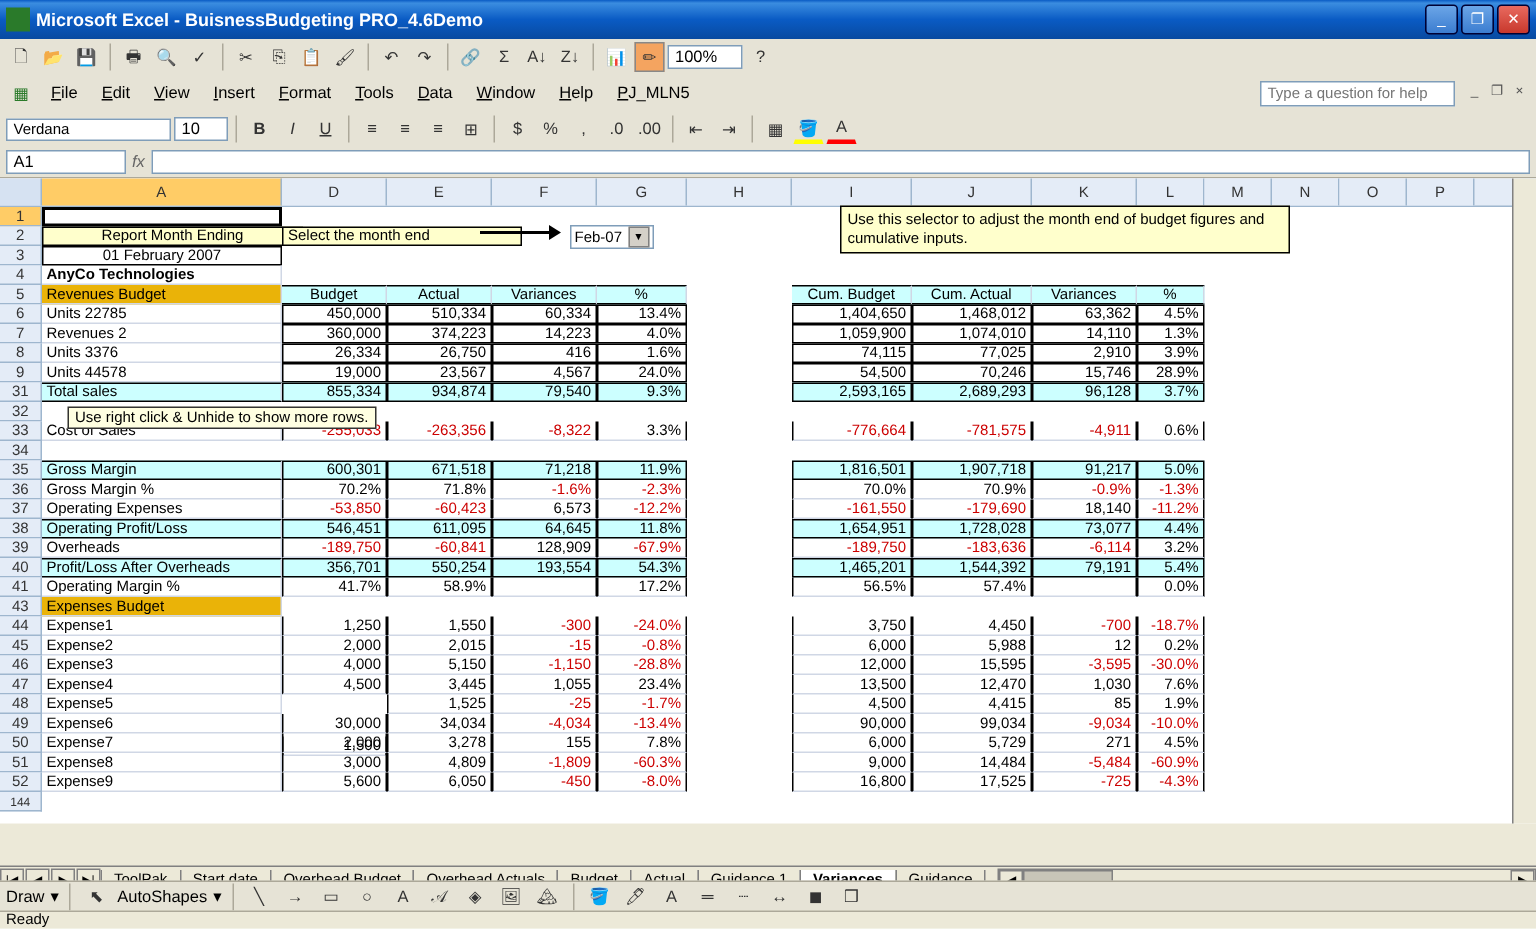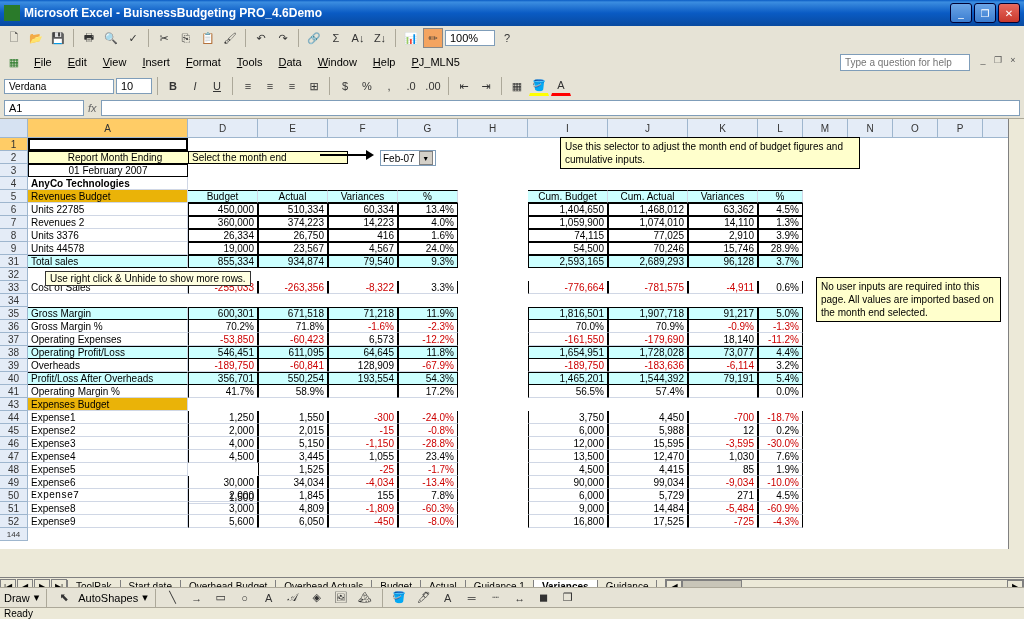--- a/index.html
+++ b/index.html
@@ -248,21 +248,21 @@
         <div class="cell " style="left: 0px; top: 221px; width: 160px;">Overheads</div>
         <div class="cell total bordT bordB" style="left: 0px; top: 234px; width: 160px;">Profit/Loss After Overheads</div>
         <div class="cell " style="left: 0px; top: 247px; width: 160px;">Operating Margin %</div>
         <div class="cell hdr" style="left: 0px; top: 260px; width: 160px;">Expenses Budget</div>
         <div class="cell " style="left: 0px; top: 273px; width: 160px;">Expense1</div>
         <div class="cell " style="left: 0px; top: 286px; width: 160px;">Expense2</div>
         <div class="cell " style="left: 0px; top: 299px; width: 160px;">Expense3</div>
         <div class="cell " style="left: 0px; top: 312px; width: 160px;">Expense4</div>
         <div class="cell " style="left: 0px; top: 325px; width: 160px;">Expense5</div>
         <div class="cell " style="left: 0px; top: 338px; width: 160px;">Expense6</div>
-        <div class="cell " style="left: 0px; top: 351px; width: 160px; font-family: Liberation Mono, monospace;">Expense7</div>
+        <div class="cell " style="left: 0px; top: 351px; width: 160px;">Expense7</div>
         <div class="cell " style="left: 0px; top: 364px; width: 160px;">Expense8</div>
         <div class="cell " style="left: 0px; top: 377px; width: 160px;">Expense9</div>
         <div class="cell " style="left: 160px; top: 13px; width: 160px; background: rgb(255, 255, 204); border: 1px solid rgb(0, 0, 0);">Select the month end</div>
         <div class="cell hdr2 bordT bordB" style="left: 160px; top: 52px; width: 70px;">Budget</div>
         <div class="cell hdr2 bordT bordB" style="left: 230px; top: 52px; width: 70px;">Actual</div>
         <div class="cell hdr2 bordT bordB" style="left: 300px; top: 52px; width: 70px;">Variances</div>
         <div class="cell hdr2 bordT bordB" style="left: 370px; top: 52px; width: 60px;">%</div>
         <div class="cell hdr2 bordT bordB" style="left: 500px; top: 52px; width: 80px;">Cum. Budget</div>
         <div class="cell hdr2 bordT bordB" style="left: 580px; top: 52px; width: 80px;">Cum. Actual</div>
         <div class="cell hdr2 bordT bordB" style="left: 660px; top: 52px; width: 70px;">Variances</div>
@@ -414,21 +414,21 @@
         <div class="cell num bordL bordR" style="left: 730px; top: 325px; width: 45px;">1.9%</div>
         <div class="cell num bordL bordR" style="left: 160px; top: 338px; width: 70px;">30,000</div>
         <div class="cell num bordL bordR" style="left: 230px; top: 338px; width: 70px;">34,034</div>
         <div class="cell num bordL bordR neg" style="left: 300px; top: 338px; width: 70px;">-4,034</div>
         <div class="cell num bordL bordR neg" style="left: 370px; top: 338px; width: 60px;">-13.4%</div>
         <div class="cell num bordL bordR" style="left: 500px; top: 338px; width: 80px;">90,000</div>
         <div class="cell num bordL bordR" style="left: 580px; top: 338px; width: 80px;">99,034</div>
         <div class="cell num bordL bordR neg" style="left: 660px; top: 338px; width: 70px;">-9,034</div>
         <div class="cell num bordL bordR neg" style="left: 730px; top: 338px; width: 45px;">-10.0%</div>
         <div class="cell num bordL bordR" style="left: 160px; top: 351px; width: 70px;">2,000</div>
-        <div class="cell num bordL bordR" style="left: 230px; top: 351px; width: 70px;">1,845</div>
+        <div class="cell num bordL bordR" style="left: 230px; top: 351px; width: 70px;">3,278</div>
         <div class="cell num bordL bordR" style="left: 300px; top: 351px; width: 70px;">155</div>
         <div class="cell num bordL bordR" style="left: 370px; top: 351px; width: 60px;">7.8%</div>
         <div class="cell num bordL bordR" style="left: 500px; top: 351px; width: 80px;">6,000</div>
         <div class="cell num bordL bordR" style="left: 580px; top: 351px; width: 80px;">5,729</div>
         <div class="cell num bordL bordR" style="left: 660px; top: 351px; width: 70px;">271</div>
         <div class="cell num bordL bordR" style="left: 730px; top: 351px; width: 45px;">4.5%</div>
         <div class="cell num bordL bordR" style="left: 160px; top: 364px; width: 70px;">3,000</div>
         <div class="cell num bordL bordR" style="left: 230px; top: 364px; width: 70px;">4,809</div>
         <div class="cell num bordL bordR neg" style="left: 300px; top: 364px; width: 70px;">-1,809</div>
         <div class="cell num bordL bordR neg" style="left: 370px; top: 364px; width: 60px;">-60.3%</div>
@@ -451,21 +451,20 @@
     <div class="combo">
       <span>Feb-07</span>
       <span class="arr">▼</span>
     </div>
   </div>
 
   <div style="position:absolute; left:320px; top:35px; width:50px; height:2px; background:#000;"></div>
   <div style="position:absolute; left:366px; top:31px; width:0; height:0; border-left:8px solid #000; border-top:5px solid transparent; border-bottom:5px solid transparent;"></div>
 
   <div class="note" style="left:560px; top:18px; width:300px;">Use this selector to adjust the month end of budget figures and cumulative inputs.</div>
-  <div class="note" style="left:816px; top:158px; width:185px;">No user inputs are required into this page. All values are imported based on the month end selected.</div>
   <div class="hint" style="left:45px; top:152px;">Use right click &amp; Unhide to show more rows.</div>
 
   <div class="scrollv"></div>
 </div>
 
 <div class="tabbar">
   <div class="tabnav">
     <span>|◀</span>
     <span>◀</span>
     <span>▶</span>

